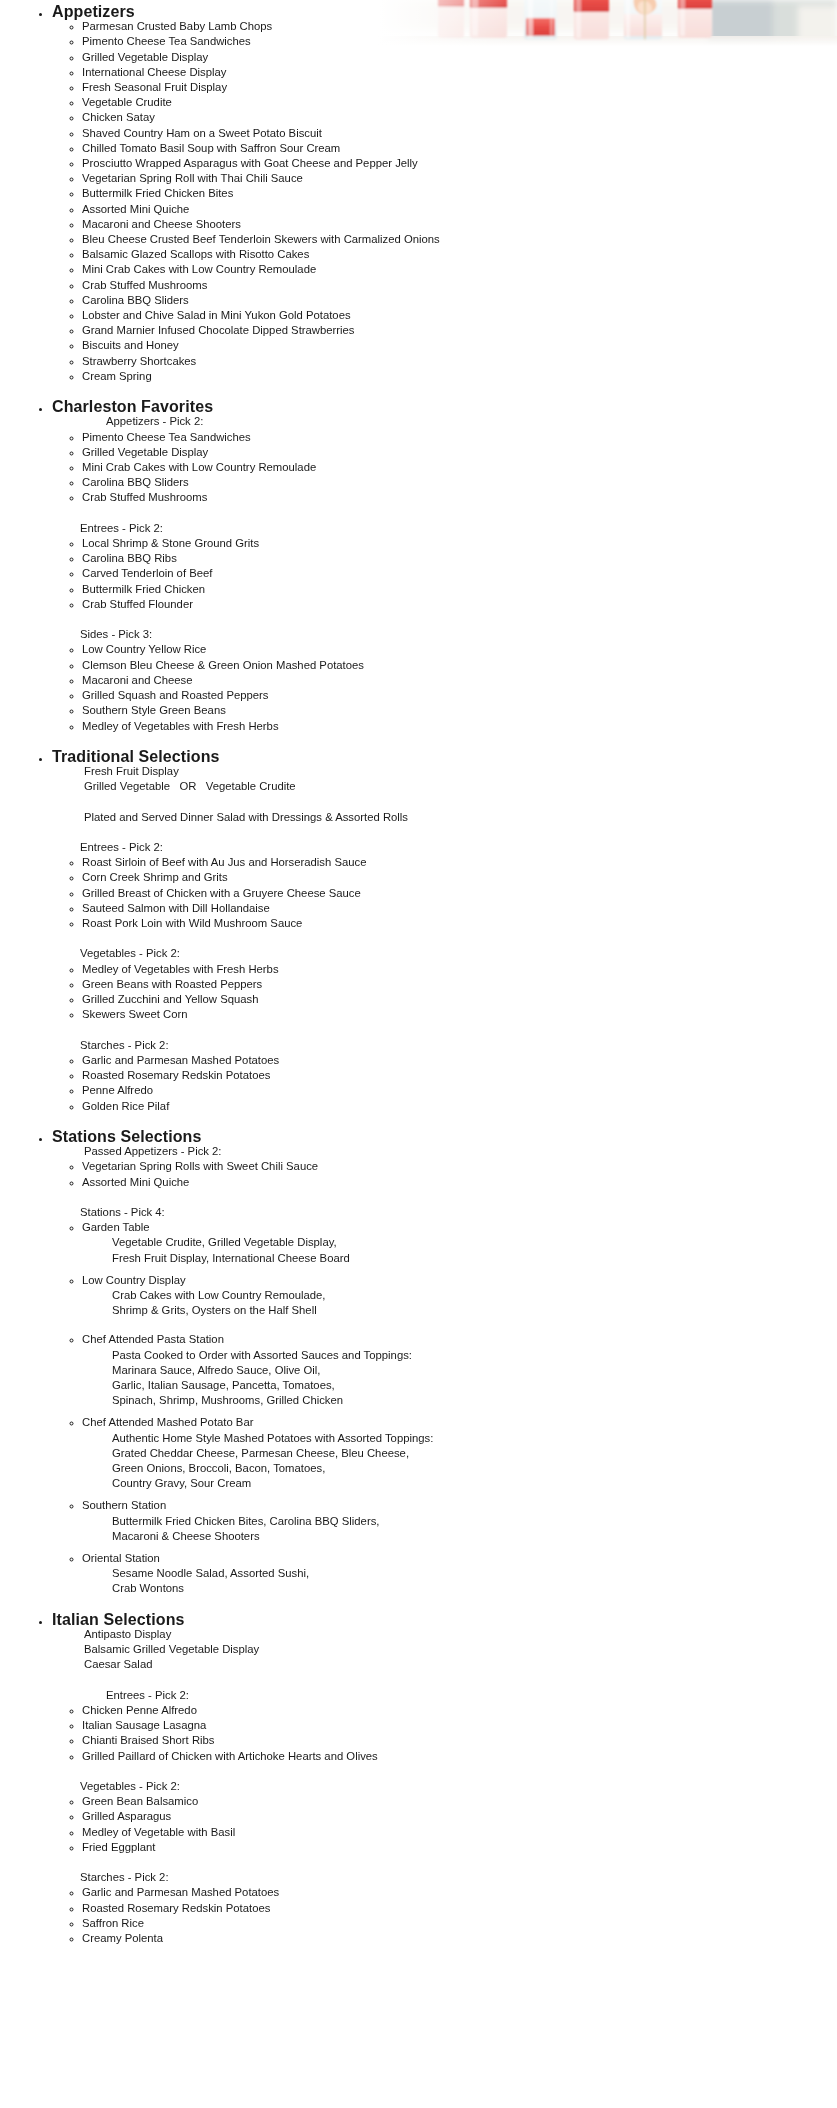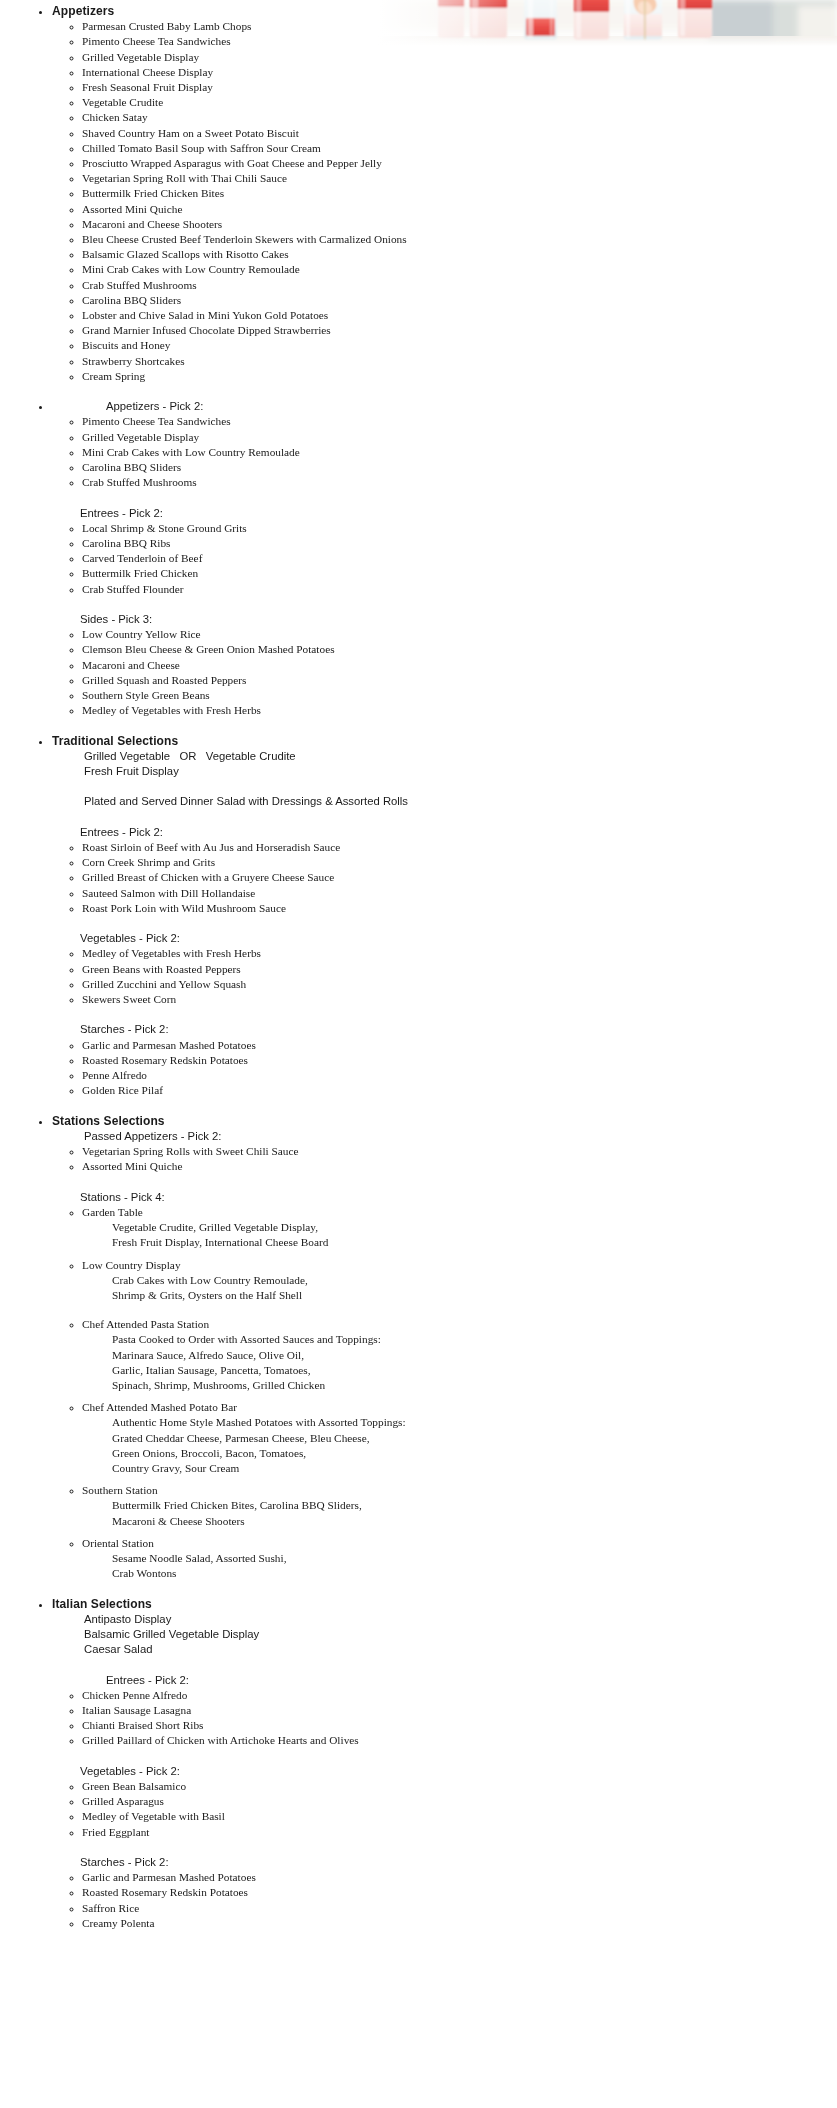--- a/index.html
+++ b/index.html
@@ -46,30 +46,29 @@
   }
   ul.lvl1 > li.section {
     margin: 0;
     padding: 0;
   }
   ul.lvl1 > li.section::marker {
     font-size: 11px;
   }
   .section-title {
     font-weight: bold;
-    font-size: 12px;
+    font-size: 16px;
     line-height: 15.2px;
     letter-spacing: 0.1px;
   }
 
   ul.lvl2 {
     list-style: circle outside;
     margin: 0;
     padding-left: 30px;
-    font-family: Liberation Serif, serif;
   }
   ul.lvl2 > li {
     font-size: 11.3px;
     line-height: 15.2px;
     margin: 0;
     padding: 0;
   }
   ul.lvl2 > li::marker {
     font-size: 9px;
   }
@@ -220,20 +219,21 @@
           <li>Carolina BBQ Sliders</li>
           <li>Lobster and Chive Salad in Mini Yukon Gold Potatoes</li>
           <li>Grand Marnier Infused Chocolate Dipped Strawberries</li>
           <li>Biscuits and Honey</li>
           <li>Strawberry Shortcakes</li>
           <li>Cream Spring</li>
         </ul>
       </li>
       <div class="gap"></div>
       <li class="section">
+        <div class="section-title">Charleston Favorites</div>
         <div class="plain ind-a">Appetizers - Pick 2:</div>
         <ul class="lvl2">
           <li>Pimento Cheese Tea Sandwiches</li>
           <li>Grilled Vegetable Display</li>
           <li>Mini Crab Cakes with Low Country Remoulade</li>
           <li>Carolina BBQ Sliders</li>
           <li>Crab Stuffed Mushrooms</li>
         </ul>
         <div class="gap"></div>
         <div class="plain ind-b">Entrees - Pick 2:</div>
@@ -251,22 +251,22 @@
           <li>Clemson Bleu Cheese &amp; Green Onion Mashed Potatoes</li>
           <li>Macaroni and Cheese</li>
           <li>Grilled Squash and Roasted Peppers</li>
           <li>Southern Style Green Beans</li>
           <li>Medley of Vegetables with Fresh Herbs</li>
         </ul>
       </li>
       <div class="gap"></div>
       <li class="section">
         <div class="section-title">Traditional Selections</div>
+        <div class="plain ind-c">Fresh Fruit Display</div>
         <div class="plain ind-c">Grilled Vegetable   OR   Vegetable Crudite</div>
-        <div class="plain ind-c">Fresh Fruit Display</div>
         <div class="gap"></div>
         <div class="plain ind-c">Plated and Served Dinner Salad with Dressings &amp; Assorted Rolls</div>
         <div class="gap"></div>
         <div class="plain ind-b">Entrees - Pick 2:</div>
         <ul class="lvl2">
           <li>Roast Sirloin of Beef with Au Jus and Horseradish Sauce</li>
           <li>Corn Creek Shrimp and Grits</li>
           <li>Grilled Breast of Chicken with a Gruyere Cheese Sauce</li>
           <li>Sauteed Salmon with Dill Hollandaise</li>
           <li>Roast Pork Loin with Wild Mushroom Sauce</li>

